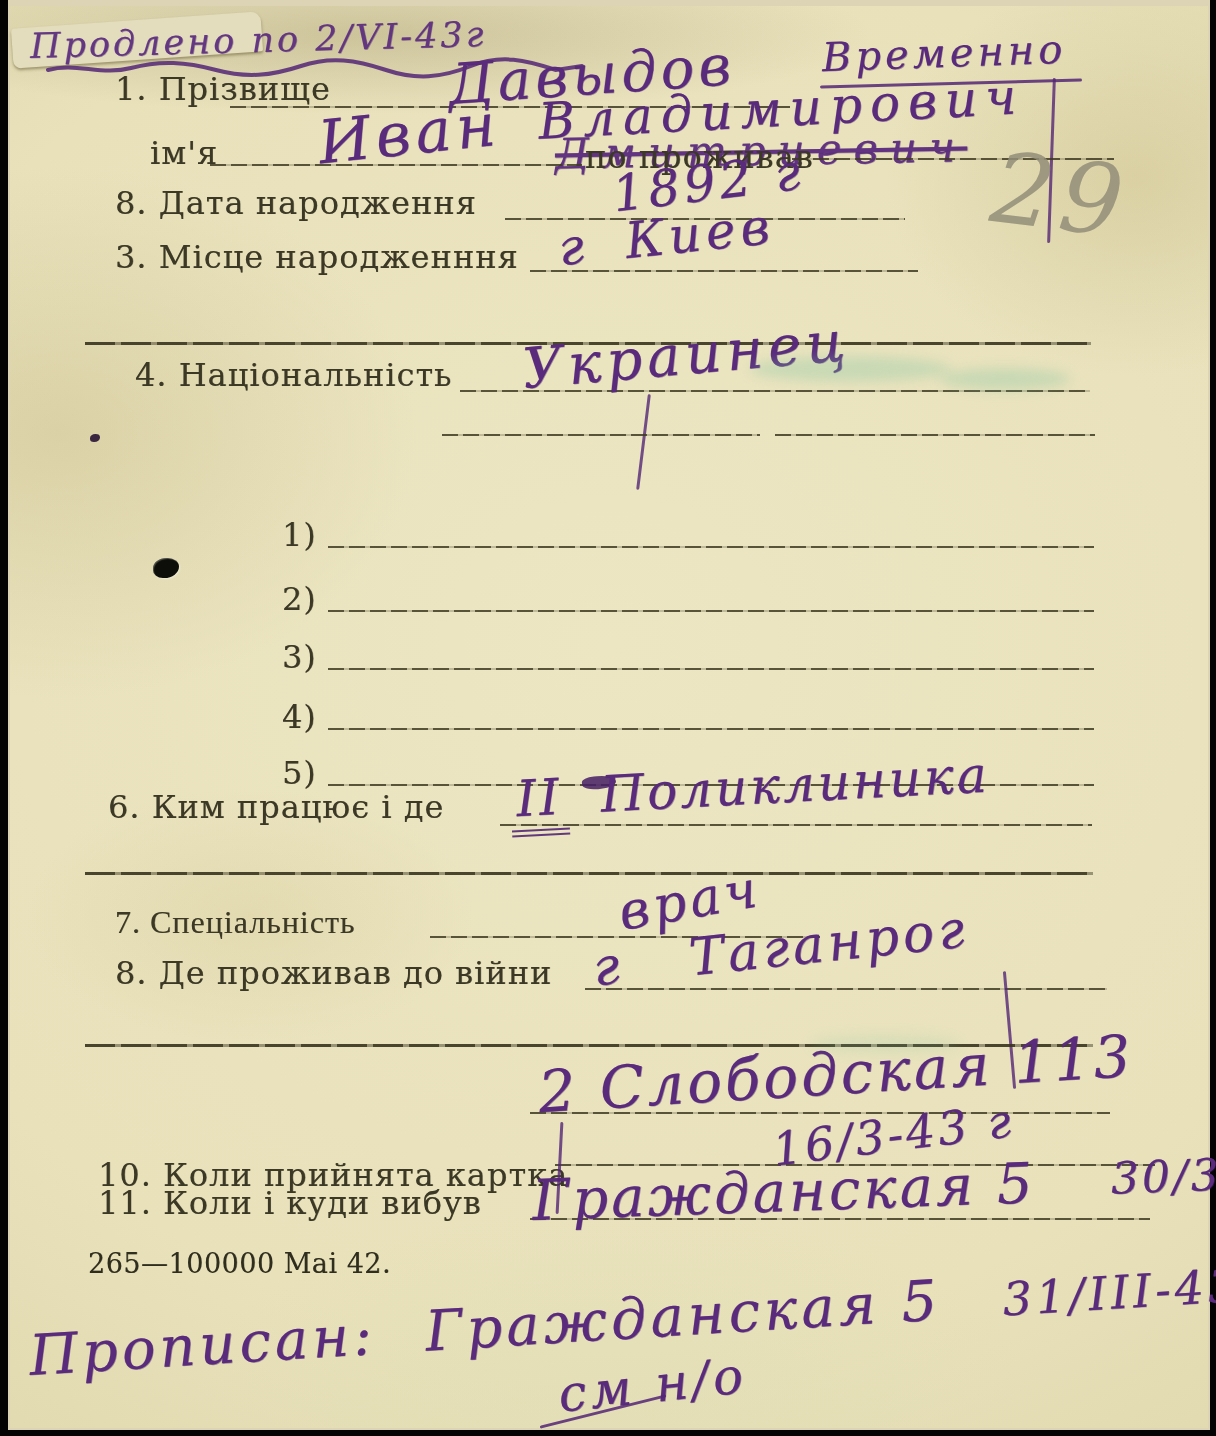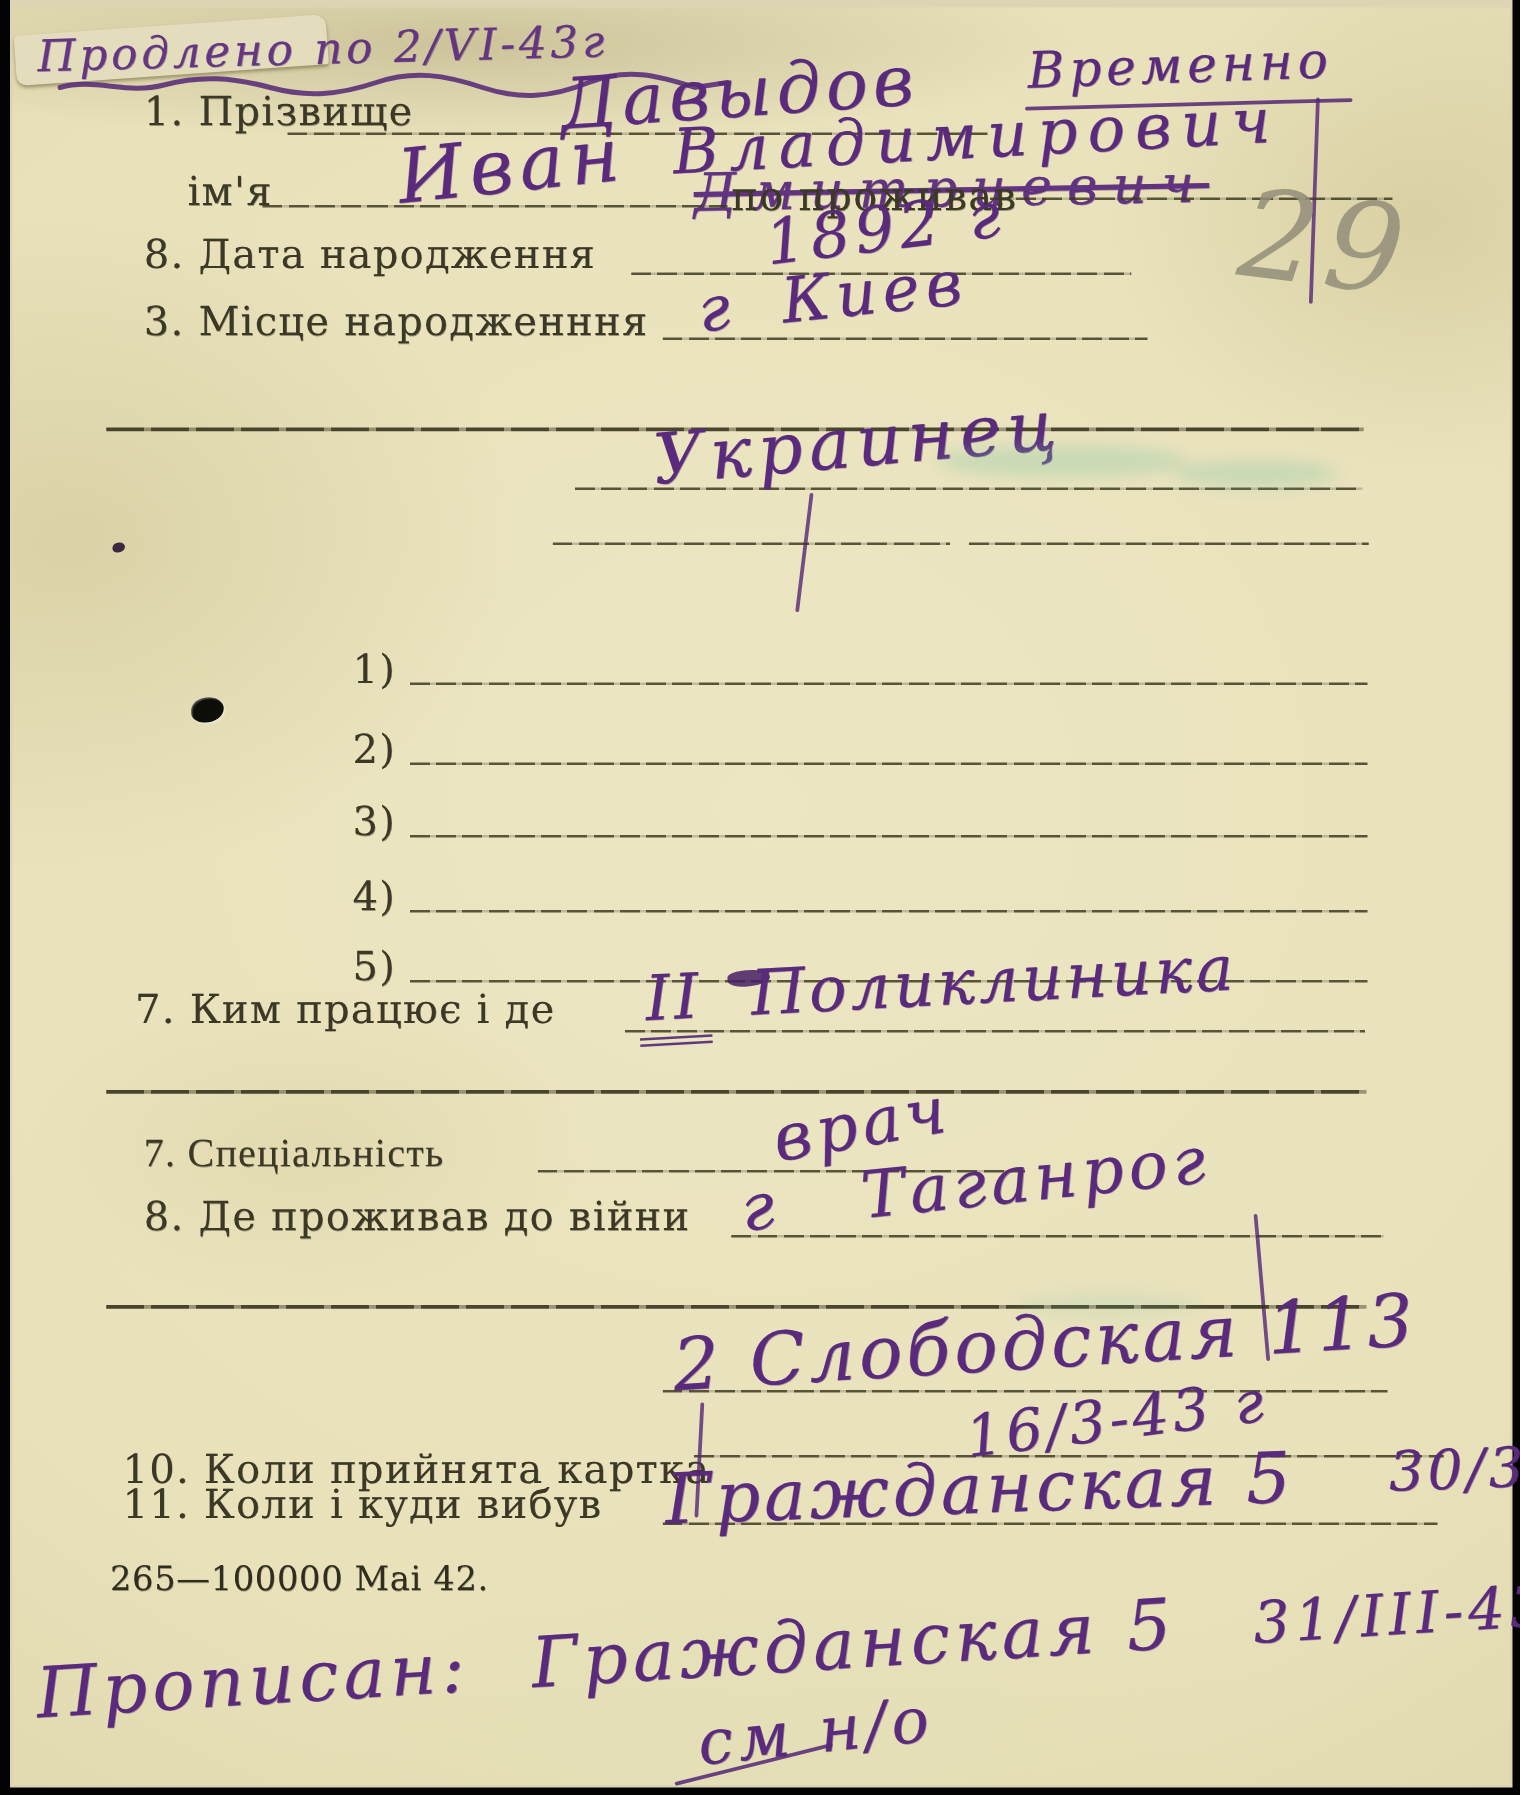--- a/index.html
+++ b/index.html
@@ -75,20 +75,21 @@
     <div class="pr" style="left:105px;top:178px;">8. Дата народження</div>
     <div class="rule" style="left:495px;top:212px;width:400px;"></div>
     <div class="hw" style="left:602px;top:148px;font-size:50px;transform:rotate(-7deg);letter-spacing:4px;">1892 г</div>
 
     <div class="pr" style="left:105px;top:232px;">3. Місце народженння</div>
     <div class="rule" style="left:520px;top:264px;width:388px;"></div>
     <div class="hw" style="left:548px;top:202px;font-size:50px;transform:rotate(-6deg);letter-spacing:5px;word-spacing:16px;">г Киев</div>
 
     <div class="sep" style="left:75px;top:336px;width:1006px;"></div>
 
+    <div class="pr" style="left:125px;top:350px;">4. Національність</div>
     <div class="rule" style="left:450px;top:384px;width:630px;"></div>
     <div class="hw" style="left:512px;top:316px;font-size:56px;transform:rotate(-5deg);letter-spacing:5px;">Украинец</div>
     <div class="ink-stroke" style="left:632px;top:388px;height:96px;transform:rotate(7deg);"></div>
     <div class="smudge" style="left:740px;top:350px;width:200px;height:26px;"></div>
     <div class="smudge" style="left:930px;top:362px;width:130px;height:22px;"></div>
 
     <div class="rule" style="left:432px;top:428px;width:318px;"></div>
     <div class="rule" style="left:765px;top:428px;width:320px;"></div>
     <div class="ink-dot" style="left:80px;top:428px;width:10px;height:8px;"></div>
 
@@ -98,21 +99,21 @@
     <div class="rule" style="left:318px;top:604px;width:766px;"></div>
     <div class="pr" style="left:272px;top:632px;">3)</div>
     <div class="rule" style="left:318px;top:662px;width:766px;"></div>
     <div class="pr" style="left:272px;top:692px;">4)</div>
     <div class="rule" style="left:318px;top:722px;width:766px;"></div>
     <div class="pr" style="left:272px;top:748px;">5)</div>
     <div class="rule" style="left:318px;top:778px;width:766px;"></div>
     <div class="paper-hole" style="left:143px;top:552px;width:26px;height:20px;"></div>
     <div class="ink-blob" style="left:572px;top:770px;width:34px;height:13px;transform:rotate(-6deg);"></div>
 
-    <div class="pr" style="left:98px;top:782px;">7. Ким працює і де</div>
+    <div class="pr" style="left:98px;top:782px;">6. Ким працює і де</div>
     <div class="rule" style="left:490px;top:818px;width:592px;"></div>
     <div class="hw" style="left:500px;top:752px;font-size:50px;transform:rotate(-3deg);letter-spacing:3px;">
       <span class="roman-num">II</span>
       <span style="margin-left:14px;">Поликлиника</span>
     </div>
 
     <div class="sep" style="left:75px;top:866px;width:1008px;"></div>
 
     <div class="pr" style="left:105px;top:898px;font-family:Liberation Serif, serif;">7. Спеціальність</div>
     <div class="rule" style="left:420px;top:930px;width:390px;"></div>

